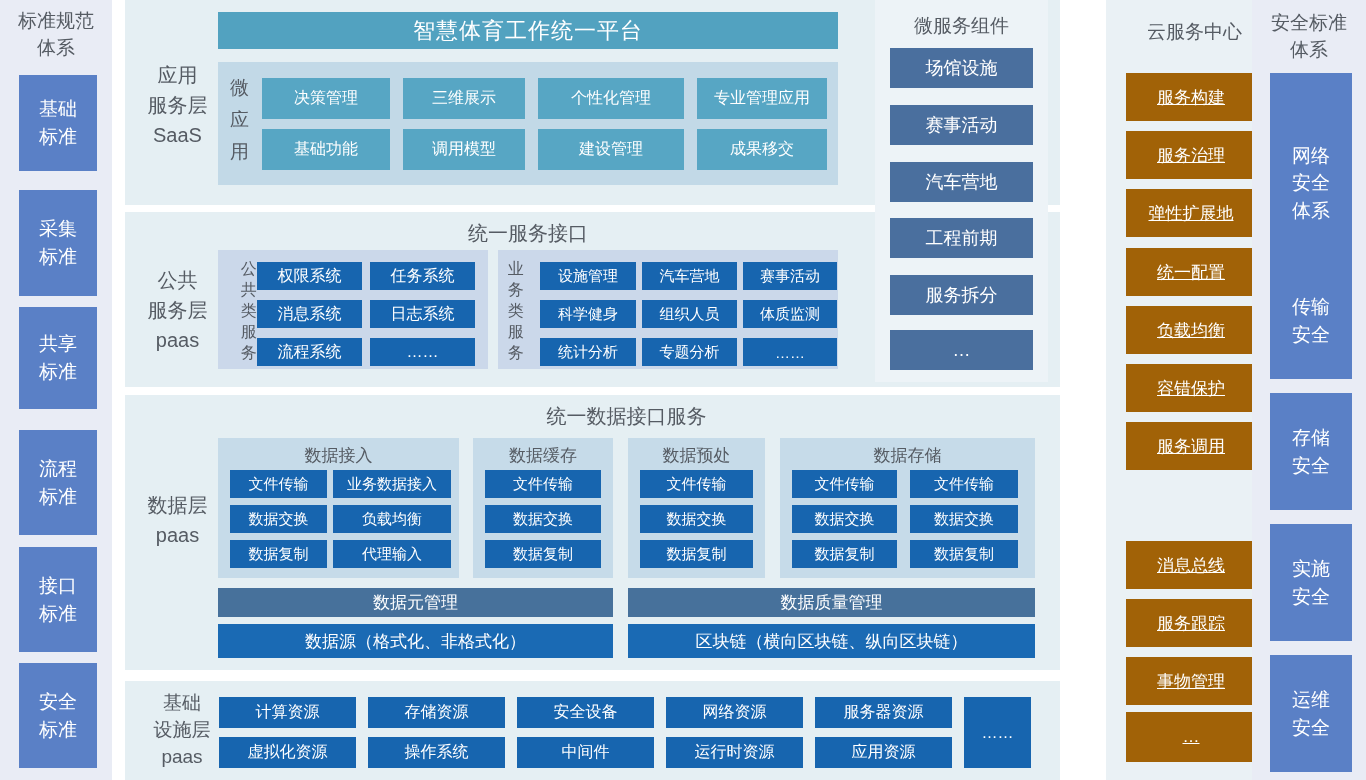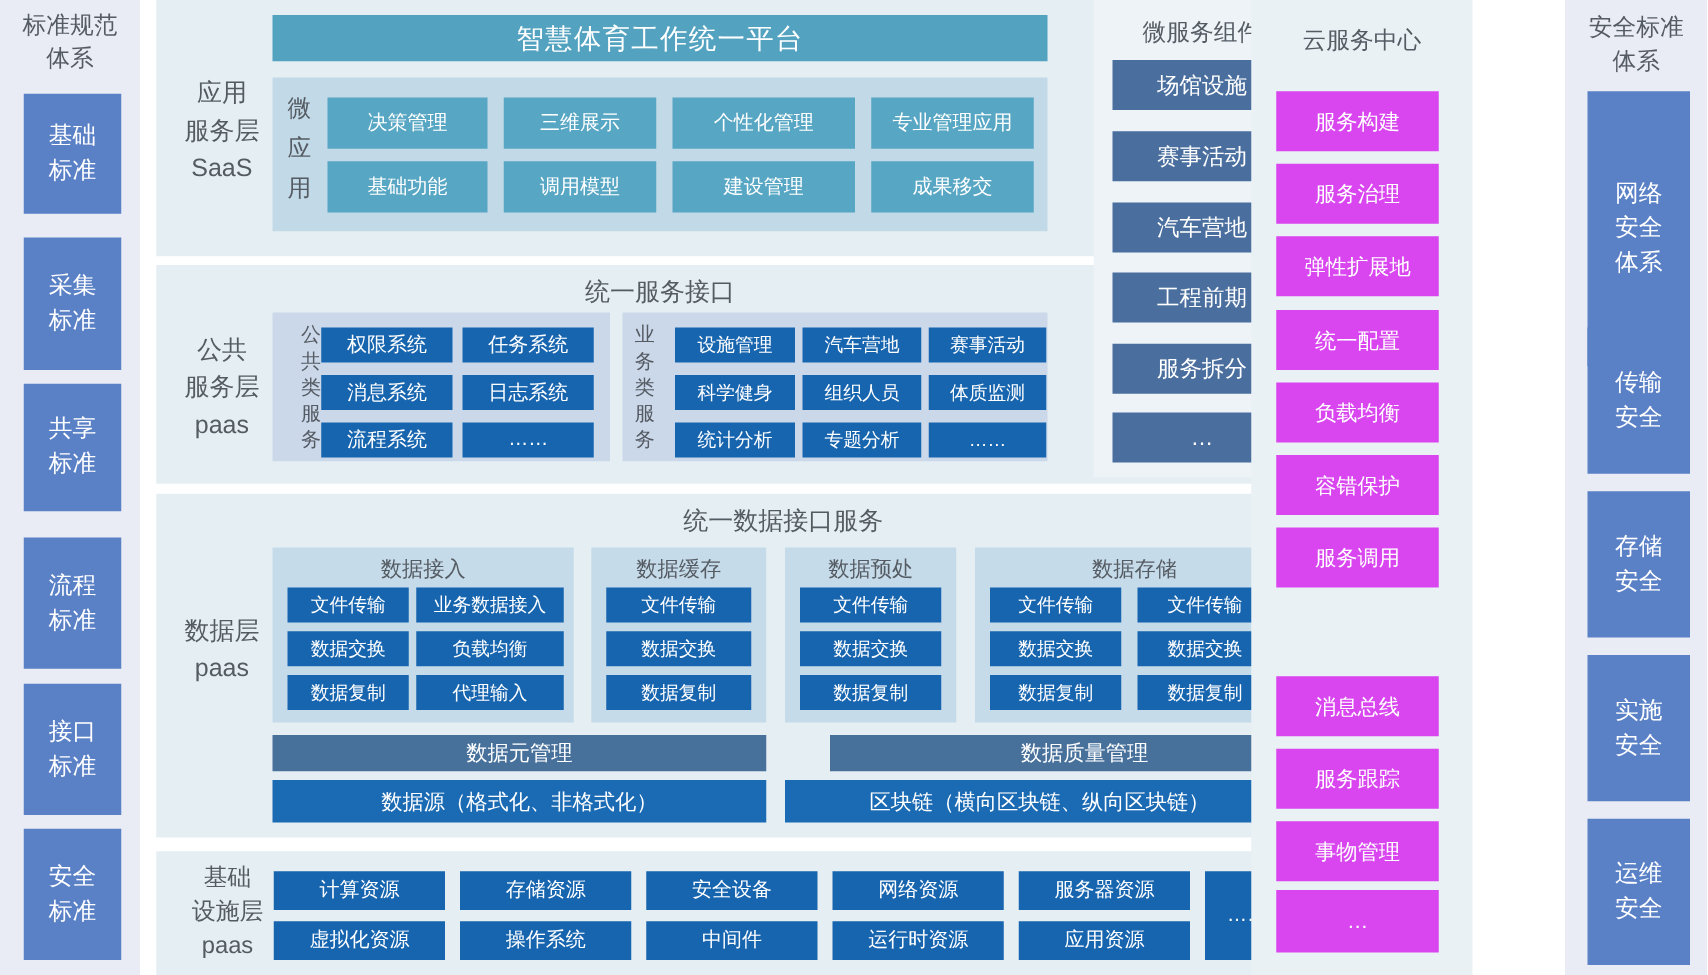--- a/index.html
+++ b/index.html
@@ -30,24 +30,24 @@
   .btn { display: flex; align-items: center; justify-content: center; color: #fff; white-space: nowrap; }
   .btn-teal { background: #57A6C4; font-size: 16px; }
   .btn-blue { background: #1765AF; font-size: 16px; }
   .btn-blue-sm { background: #1765AF; font-size: 15px; }
   .group-title { text-align: center; font-size: 17px; color: #555B63; padding-top: 6px; }
   .bar { position: absolute; display: flex; align-items: center; justify-content: center; color: #fff; font-size: 17px; }
   .bar-slate { background: #47719B; }
   .bar-blue { background: #1A6AB4; }
   
   .micro-col { position: absolute; left: 875px; top: 0; width: 173px; height: 382px; background: #EDF3F7; }
-  .cloud-col { position: absolute; left: 1001px; top: 0; width: 177px; height: 780px; background: #EAF1F5; }
+  .cloud-col { position: absolute; left: 1106px; top: 0; width: 177px; height: 780px; background: #EAF1F5; }
   .mini-title { position: absolute; width: 100%; text-align: center; font-size: 19px; color: #555B63; }
   .slate-box { position: absolute; left: 15px; width: 143px; height: 40px; background: #4A6F9E; color: #fff; font-size: 18px; display: flex; align-items: center; justify-content: center; }
-  .cloud-box { position: absolute; left: 20px; width: 130px; height: 48px; background: #d946ef; color: #fff; font-size: 17px; display: flex; align-items: center; justify-content: center; }
+  .cloud-box { position: absolute; left: 20px; width: 130px; height: 48px; background: #a16207; color: #fff; font-size: 17px; display: flex; align-items: center; justify-content: center; text-decoration: underline; }
 </style>
 </head>
 <body>
 
 <div class="stage">
 
   <div class="side-col" style="left:0; width:112px;">
     <div class="col-title" style="top:8px;">标准规范
 体系</div>
     <div class="peri" style="left:19px; top:75px;  width:78px; height:96px;">基础
@@ -159,21 +159,21 @@
         <div class="btn btn-blue-sm">文件传输</div>
         <div class="btn btn-blue-sm">文件传输</div>
         <div class="btn btn-blue-sm">数据交换</div>
         <div class="btn btn-blue-sm">数据交换</div>
         <div class="btn btn-blue-sm">数据复制</div>
         <div class="btn btn-blue-sm">数据复制</div>
       </div>
     </div>
 
     <div class="bar bar-slate" style="left:93px;  top:193px; width:395px; height:29px;">数据元管理</div>
-    <div class="bar bar-slate" style="left:503px; top:193px; width:407px; height:29px;margin-left:36px;">数据质量管理</div>
+    <div class="bar bar-slate" style="left:503px; top:193px; width:407px; height:29px;">数据质量管理</div>
     <div class="bar bar-blue" style="left:93px;  top:229px; width:395px; height:34px;">数据源（格式化、非格式化）</div>
     <div class="bar bar-blue" style="left:503px; top:229px; width:407px; height:34px;">区块链（横向区块链、纵向区块链）</div>
   </div>
 
   <div class="panel" style="top:681px; height:99px;">
     <div class="layer-label" style="left:12px; top:9px; width:90px; font-size:19px; line-height:1.42;">基础
 设施层
 paas</div>
     <div class="grid" style="left:94px; top:16px; grid-template-columns:repeat(5,137px) 67px; grid-auto-rows:31px; column-gap:12px; row-gap:9px;">
       <div class="btn btn-blue">计算资源</div>

